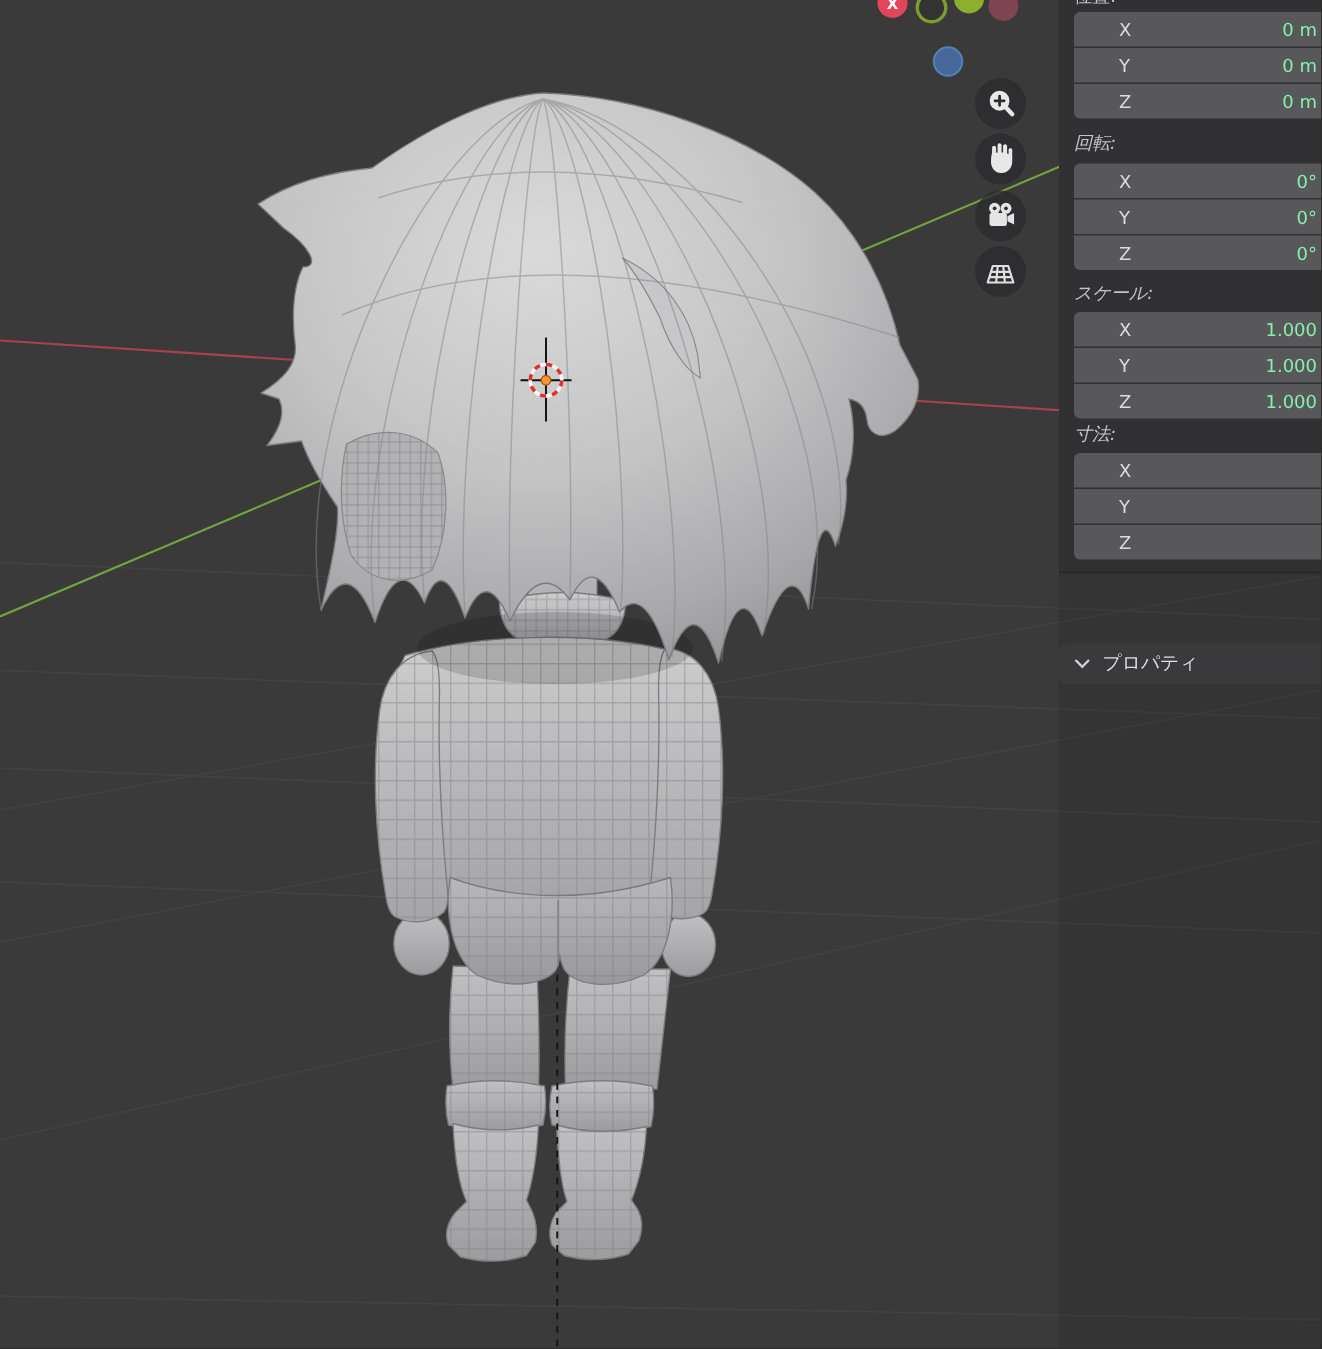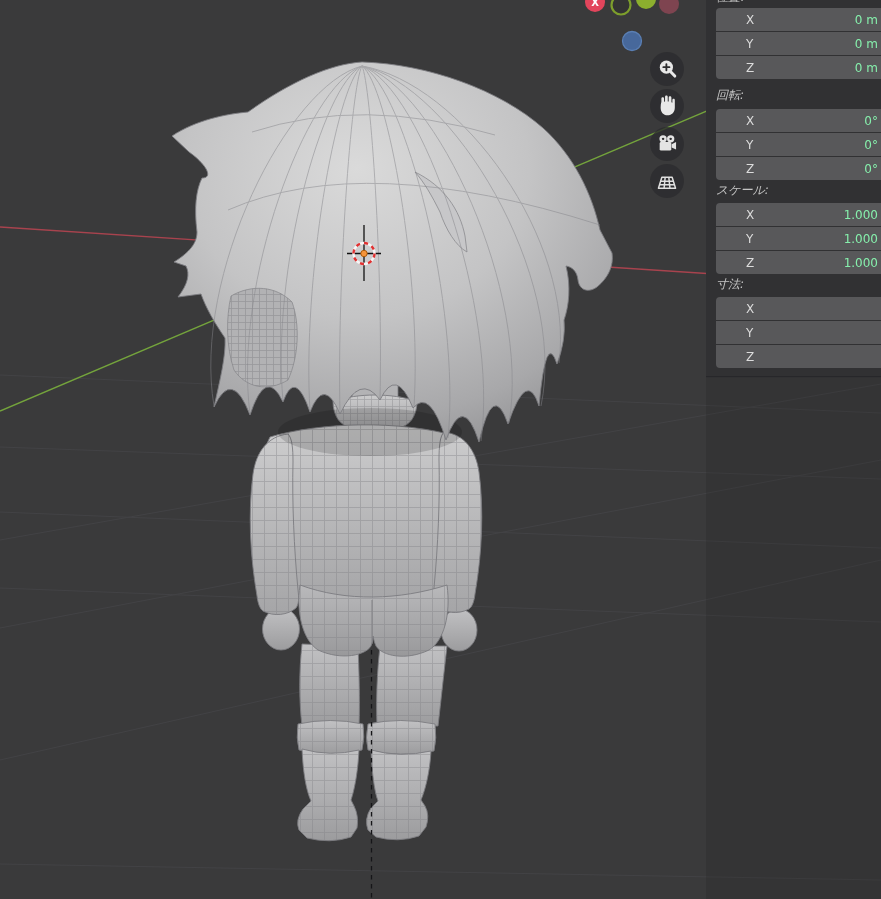--- a/index.html
+++ b/index.html
@@ -23,21 +23,21 @@
   .loc-clip span{display:block;transform:translateY(-11px);font-size:12px;}
   .fgroup{margin:4px 0 0 10px;}
   .frow{height:23px;margin-bottom:1px;background:#58585a;display:flex;align-items:center;
         justify-content:space-between;padding:0 3px 0 30px;}
   .frow:first-child{border-radius:4px 0 0 0;}
   .frow:last-child{border-radius:0 0 0 4px;margin-bottom:0;}
   .fax{color:#dcdcdc;}
   .fval{color:#86efac;}
   .sec-label{margin:8px 0 0 10px;height:16px;line-height:16px;color:#c4c4c4;font-style:italic;}
   .sec-label.dim{margin-top:2px;}
-  .sec-label.scale{margin-top:2px;}
+  .sec-label.scale{margin-top:7px;}
   .dropdown{margin:8px 0 0 10px;height:23px;line-height:23px;background:#232325;
             border-radius:4px 0 0 4px;color:#d8d8d8;padding-left:10px;}
   .separator{height:1px;background:#27272a;margin-top:8px;}
   .props-header{position:absolute;top:429px;left:0;right:0;height:27px;background:#3a3a3d;
                 border-radius:5px 0 0 5px;display:flex;align-items:center;gap:8px;
                 padding-left:10px;color:#dedee0;font-size:12.5px;}
 </style>
 </head>
 <body>
 
@@ -300,15 +300,21 @@
         </div>
         <div class="frow">
           <span class="fax">Z</span>
           <span class="fval"></span>
         </div>
       </div>
 
       <div class="separator"></div>
     </div>
 
+    <div class="props-header">
+      <svg width="11" height="7" viewBox="0 0 11 7">
+        <polyline points="1,1 5.5,5.5 10,1" stroke="#cfcfcf" stroke-width="1.6" fill="none"></polyline>
+      </svg>
+      <span>プロパティ</span>
+    </div>
   </div>
 
 </div>
 
 </body></html>

